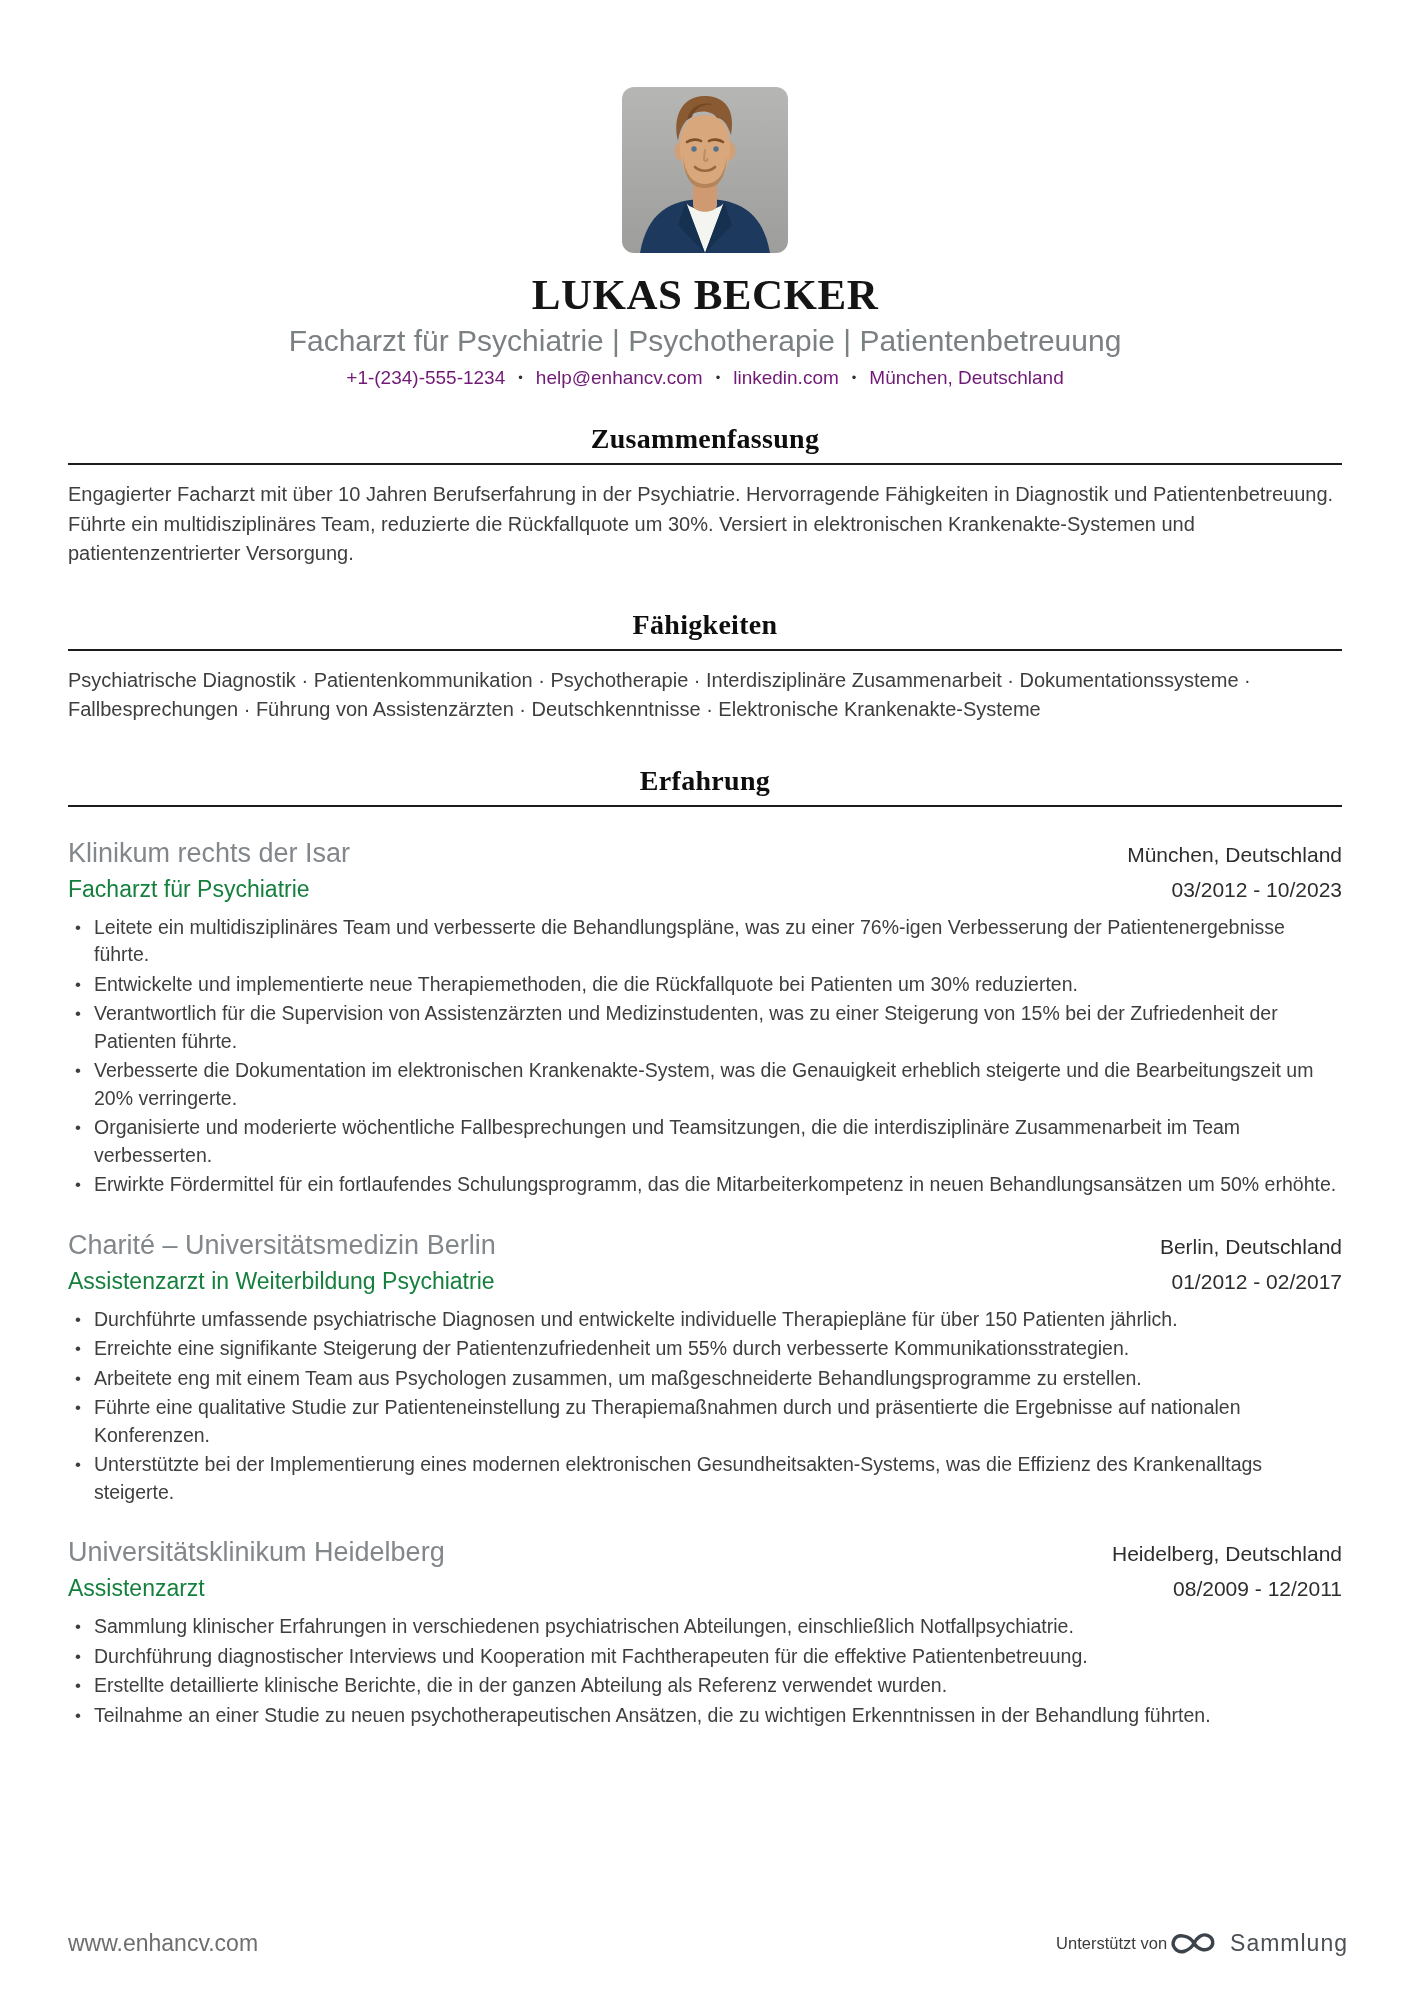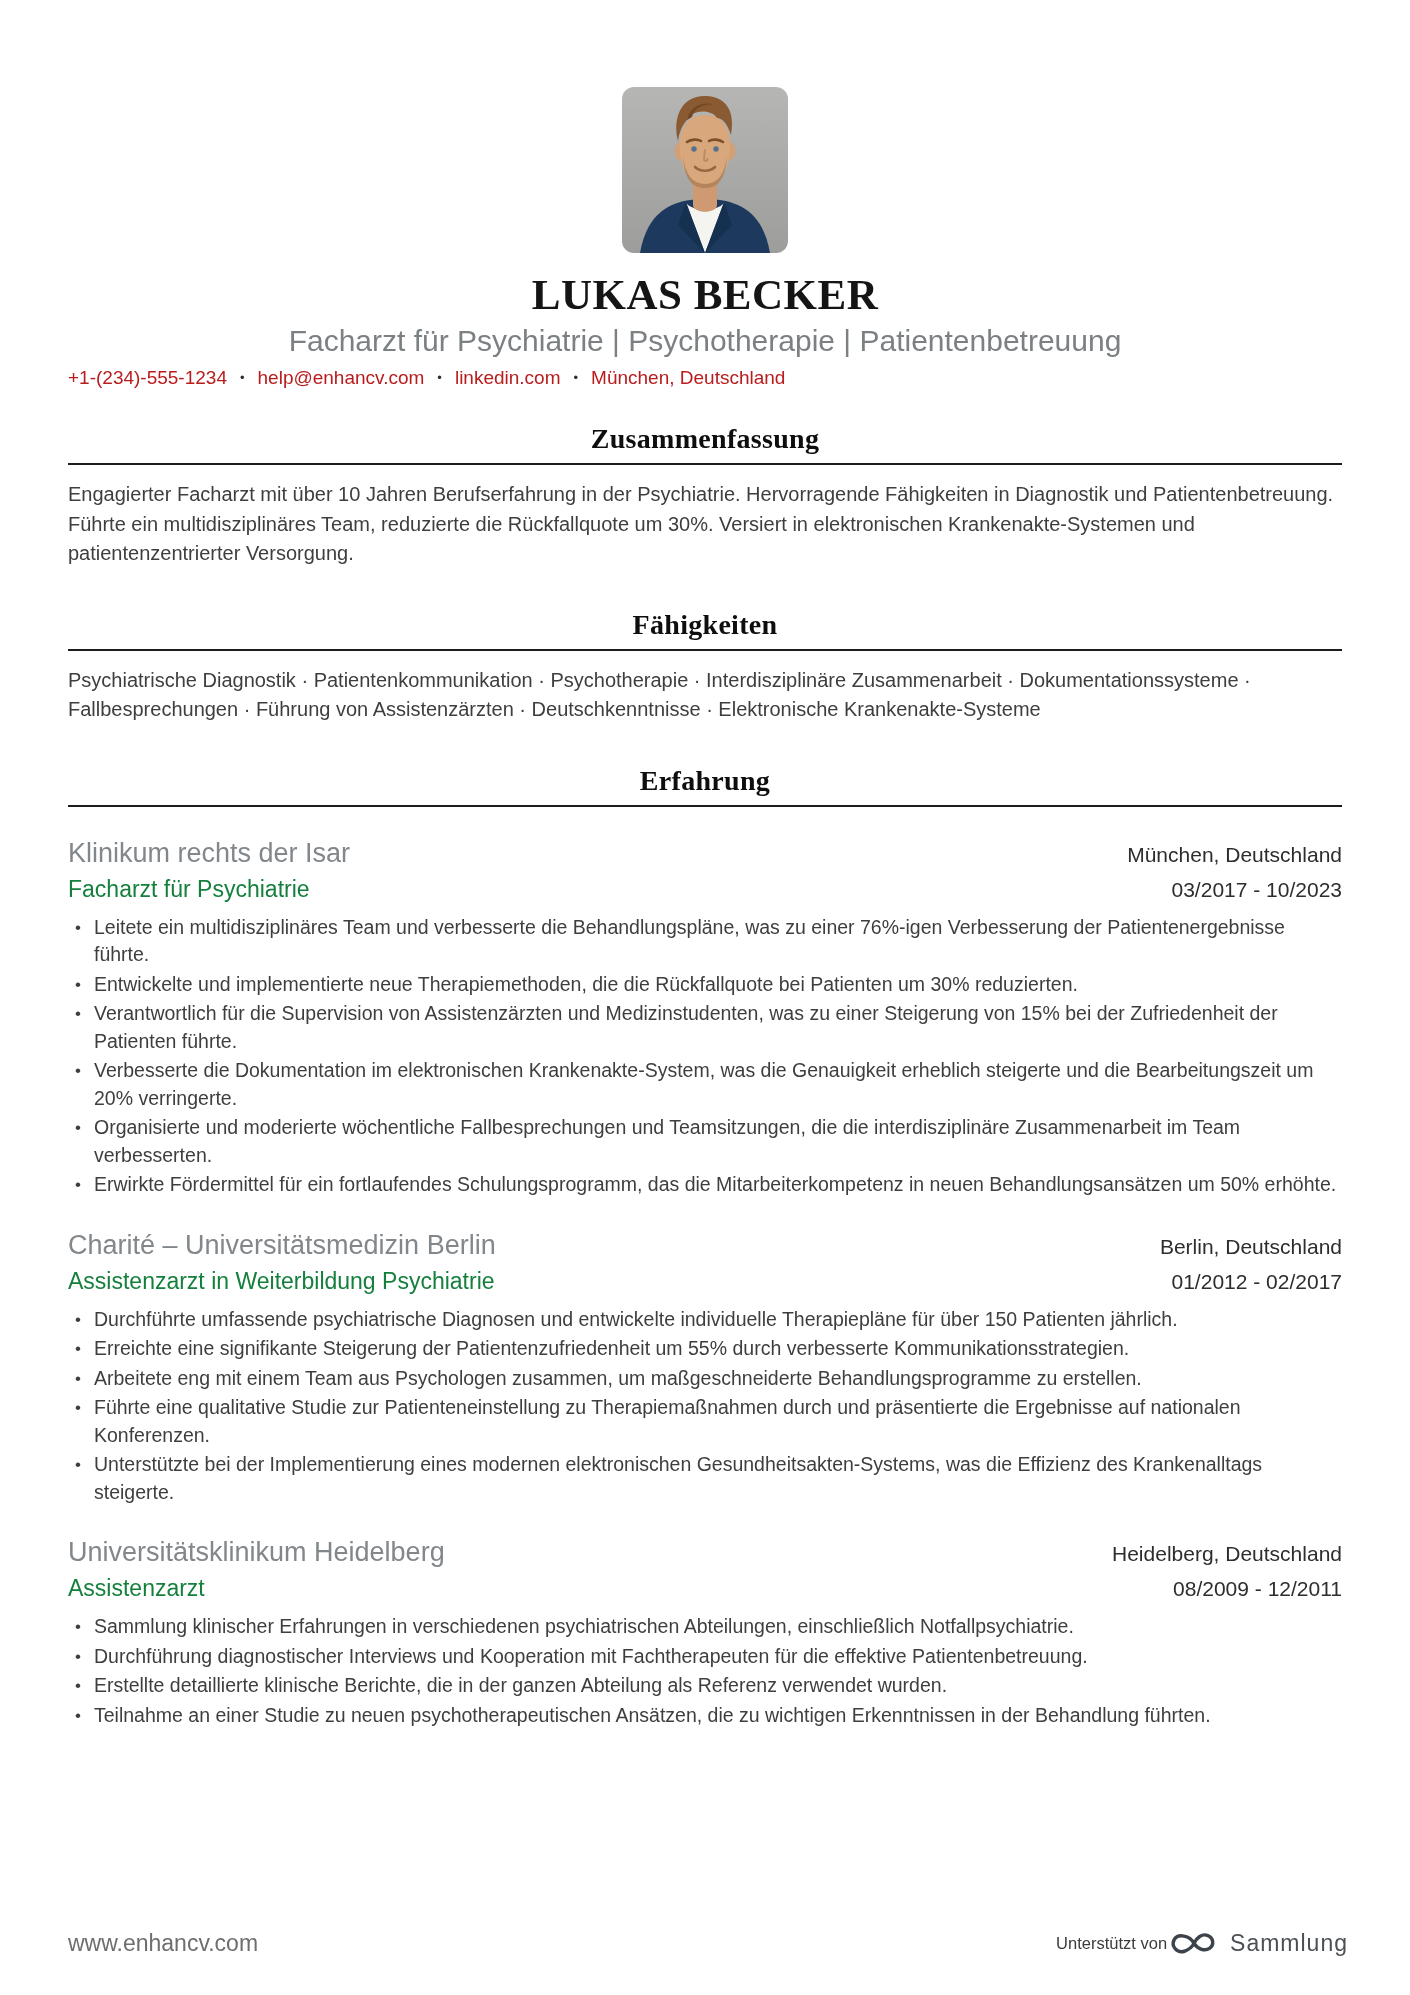--- a/index.html
+++ b/index.html
@@ -21,22 +21,22 @@
   .name {
     margin-top:17px; text-align:center;
     font-family:"Liberation Serif", serif; font-weight:700;
     font-size:43px; letter-spacing:0.5px; color:#151515;
   }
   .headline {
     margin-top:5px; text-align:center;
     font-size:30px; font-weight:400; color:#7b8083;
   }
   .contact-line {
-    margin-top:9px; 
-    font-size:19px; color:#b91c1c;
+    margin-top:9px; text-align:center;
+    font-size:19px; color:#701a75;
   }
   .contact-item { white-space:nowrap; }
   .contact-item + .contact-item::before {
     content:"•"; display:inline-block; margin:0 13px;
     font-size:13px; color:#2f2f2f; vertical-align:2px;
   }
 
   
   .sec-title {
     text-align:center; font-family:"Liberation Serif", serif;
@@ -149,21 +149,21 @@
       <h2 class="sec-title spaced">Erfahrung</h2>
       <hr class="sec-rule">
 
       <article class="job">
         <div class="job-row">
           <div class="job-company">Klinikum rechts der Isar</div>
           <div class="job-location">München, Deutschland</div>
         </div>
         <div class="job-row">
           <div class="job-role">Facharzt für Psychiatrie</div>
-          <div class="job-dates">03/2017 - 10/2023</div>
+          <div class="job-dates">03/2012 - 10/2023</div>
         </div>
         <ul class="job-bullets">
           <li>Leitete ein multidisziplinäres Team und verbesserte die Behandlungspläne, was zu einer 76%-igen Verbesserung der Patientenergebnisse führte.</li>
           <li>Entwickelte und implementierte neue Therapiemethoden, die die Rückfallquote bei Patienten um 30% reduzierten.</li>
           <li>Verantwortlich für die Supervision von Assistenzärzten und Medizinstudenten, was zu einer Steigerung von 15% bei der Zufriedenheit der Patienten führte.</li>
           <li>Verbesserte die Dokumentation im elektronischen Krankenakte-System, was die Genauigkeit erheblich steigerte und die Bearbeitungszeit um 20% verringerte.</li>
           <li>Organisierte und moderierte wöchentliche Fallbesprechungen und Teamsitzungen, die die interdisziplinäre Zusammenarbeit im Team verbesserten.</li>
           <li>Erwirkte Fördermittel für ein fortlaufendes Schulungsprogramm, das die Mitarbeiterkompetenz in neuen Behandlungsansätzen um 50% erhöhte.</li>
         </ul>
       </article>

